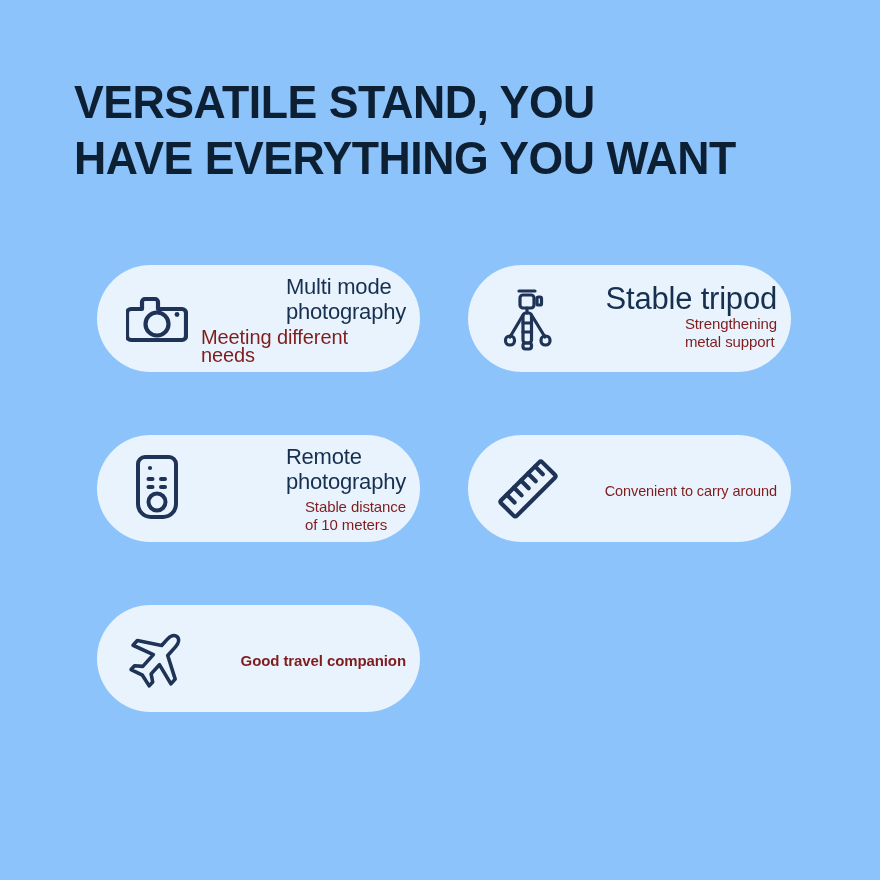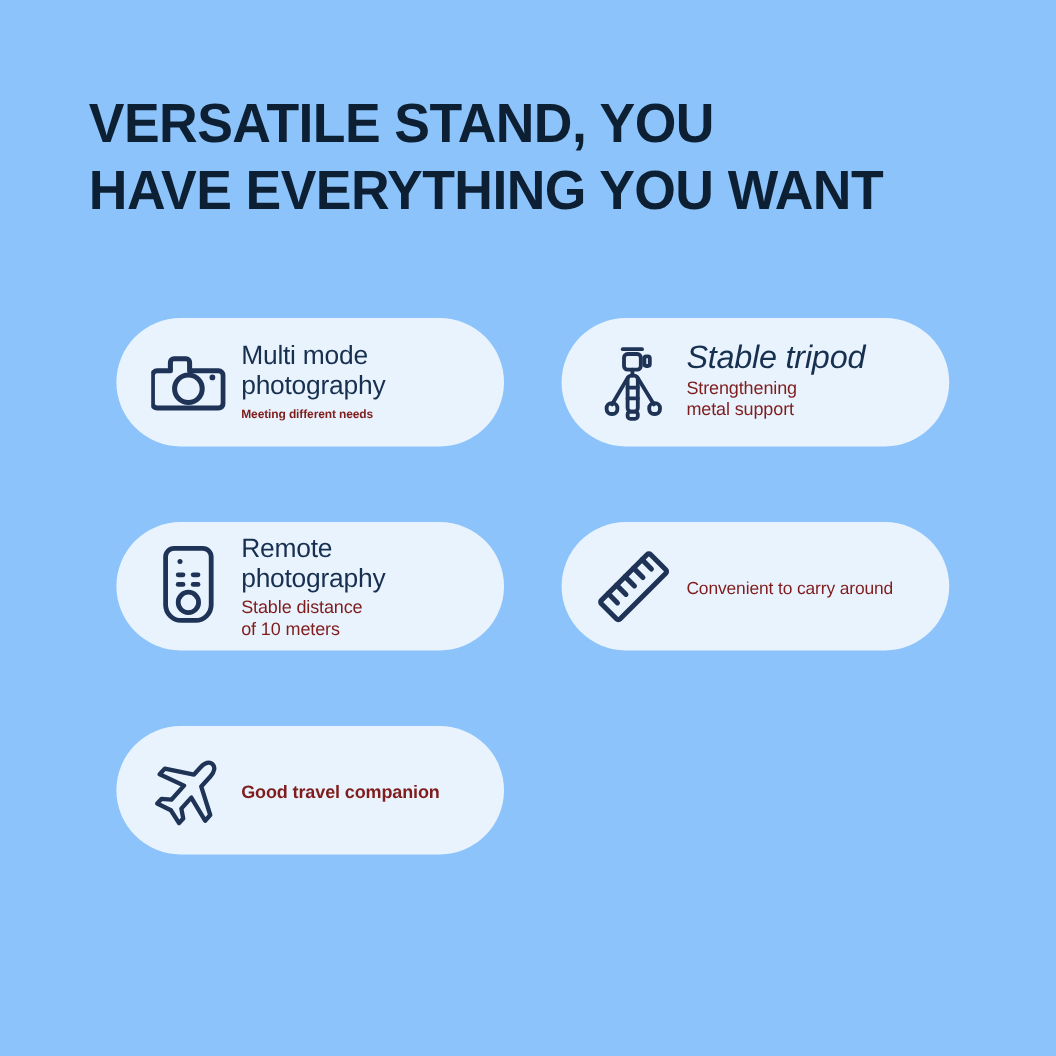--- a/index.html
+++ b/index.html
@@ -80,20 +80,21 @@
     display: block;
   }
 
   .card-text {
     flex: 1 1 auto;
     min-width: 0;
     display: flex;
     flex-direction: column;
     justify-content: center;
     padding-left: 2px;
+    align-items: flex-end;
   }
 
   .card-title {
     color: #17304f;
     font-size: 22px;
     line-height: 25px;
     font-weight: 400;
     letter-spacing: -0.2px;
     white-space: pre-line;
   }
@@ -102,22 +103,22 @@
     color: #7f1d1d;
     font-size: 15px;
     line-height: 18px;
     font-weight: 400;
     letter-spacing: -0.1px;
     margin-top: 4px;
     white-space: pre-line;
   }
 
   
-  .card.c1 .card-sub { font-size: 10px; font-weight: bold; }
-  .card.c2 .card-title { font-size: 27px; font-style: italic; }
+  .card.c1 .card-sub { font-size: 20px; }
+  .card.c2 .card-title { font-size: 31px; }
   .card.c3 .card-sub { font-size: 15px; }
   .card.c5 .card-title { font-size: 22px; }
   .card.c5 .card-sub { font-size: 14.5px; }
   .card.c6 .card-title { font-size: 23px; }
   .card.c6 .card-sub { font-size: 15px; font-weight: bold; }
 </style>
 </head>
 <body>
 
 <div class="poster">

